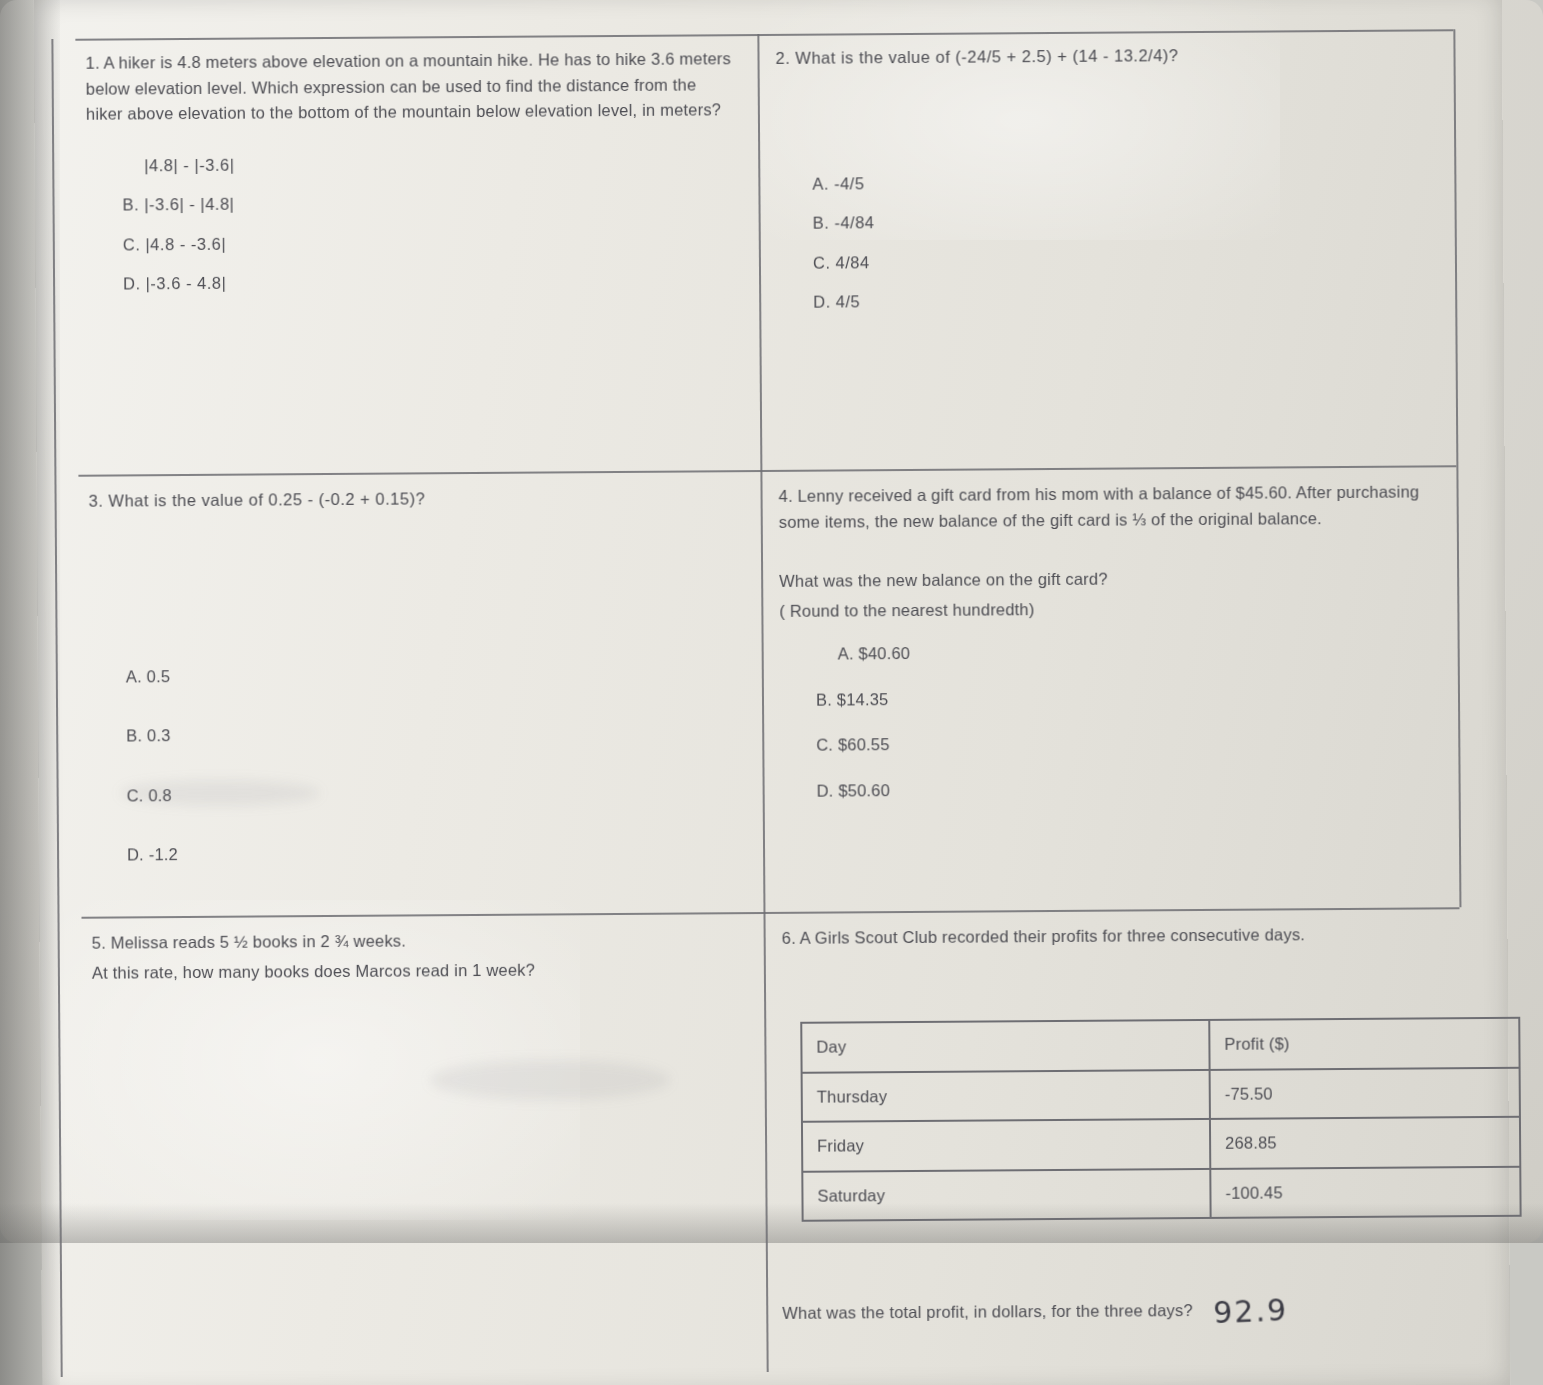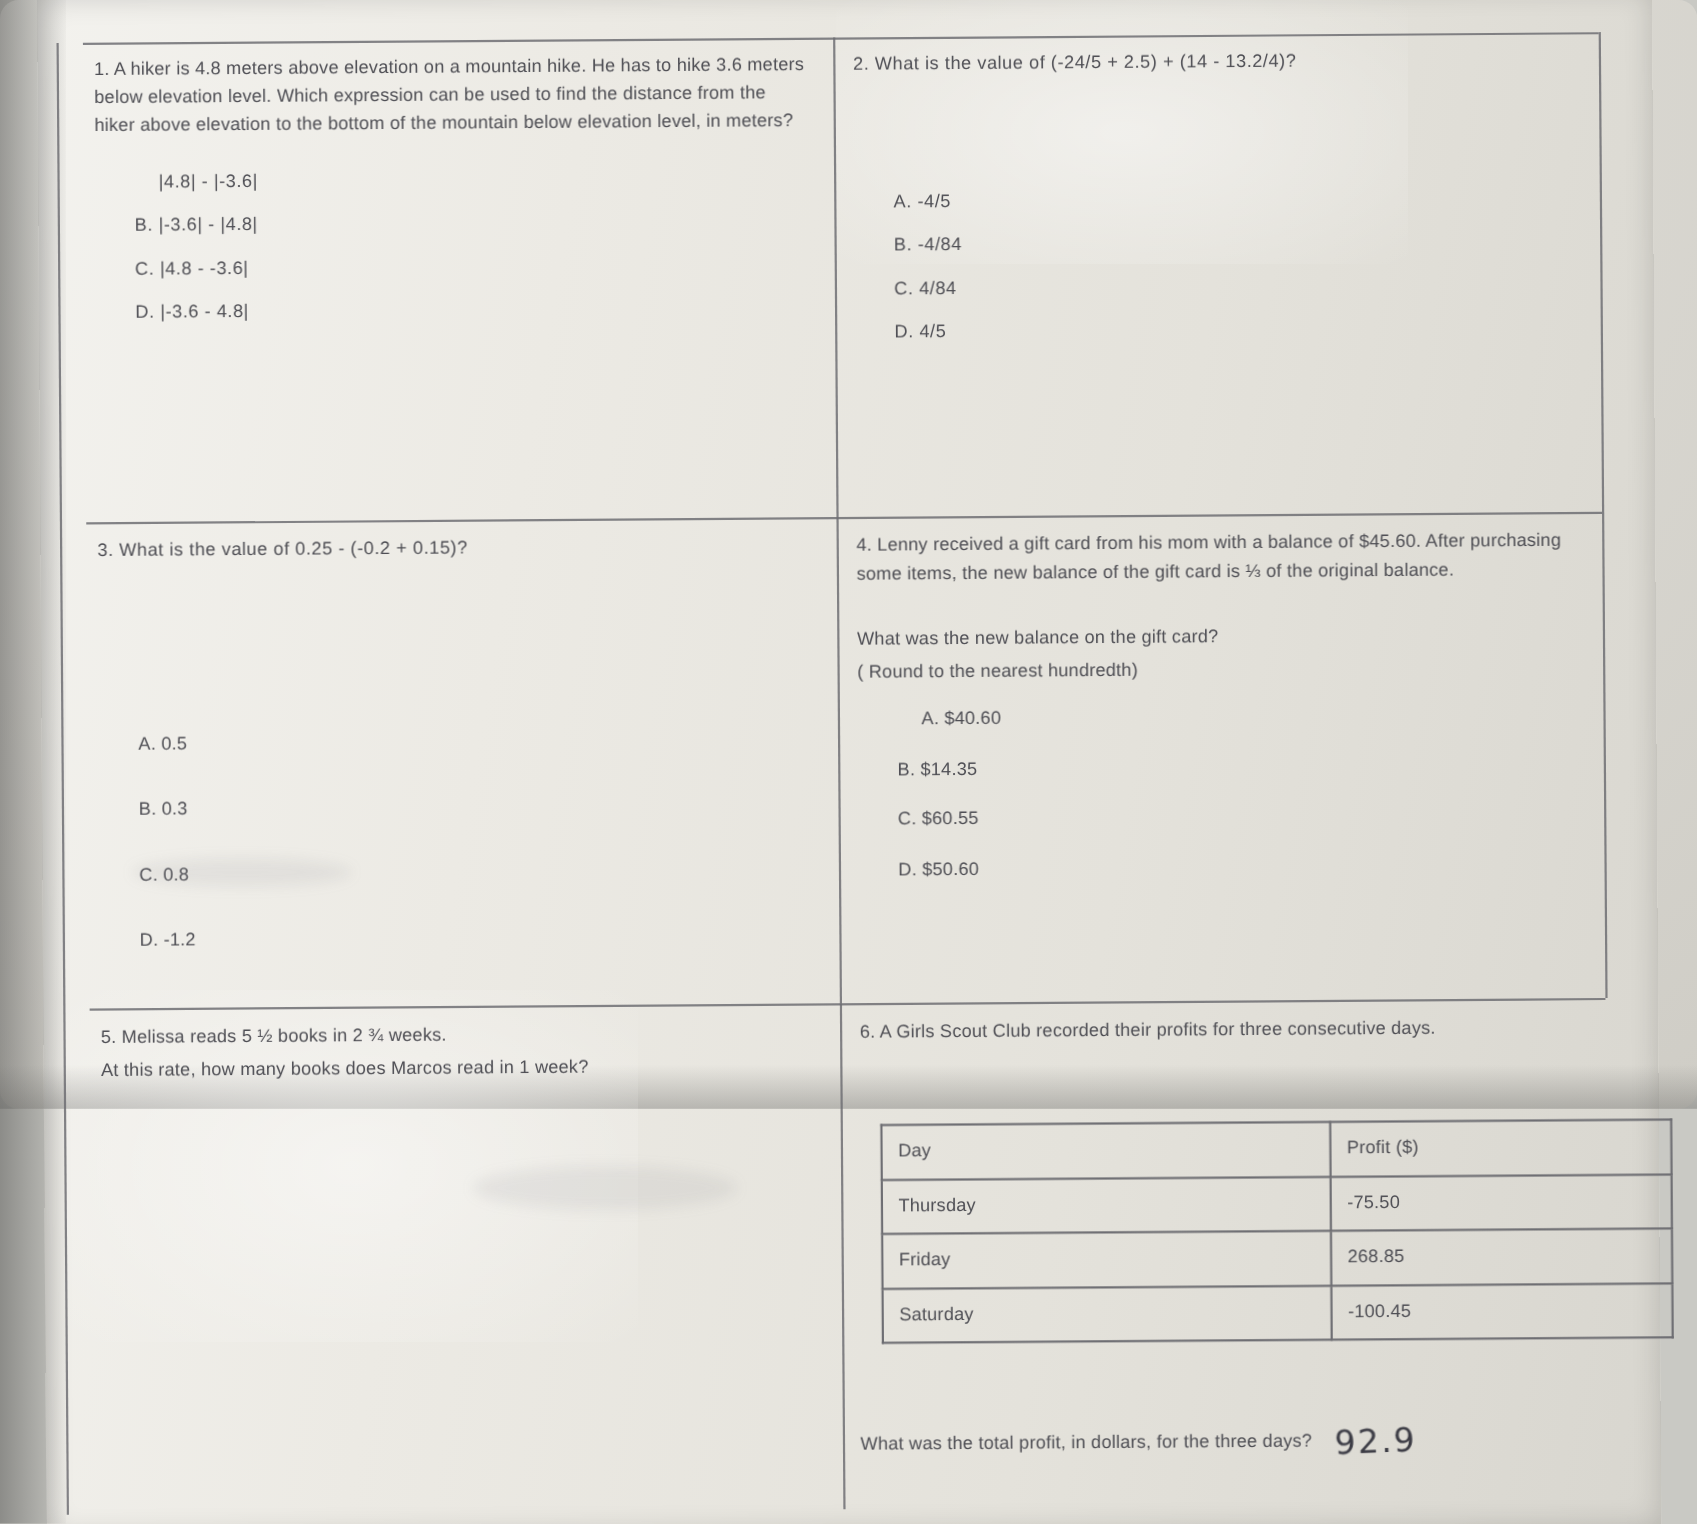--- a/index.html
+++ b/index.html
@@ -13,21 +13,21 @@
     overflow: hidden;
     font-family: "Liberation Sans", sans-serif;
   }
 
   
   .page {
     position: absolute;
     left: 0;
     top: 0;
     width: 1543px;
-    height: 1008px;
+    height: 1243px;
     background:
       radial-gradient(ellipse at 20% 10%, #e9e9e4 0%, #dedcd6 45%, #cfcdc6 100%);
     border-radius: 17px;
   }
 
   .paper {
     position: absolute;
     left: 38px;
     top: -6px;
     width: 1468px;

